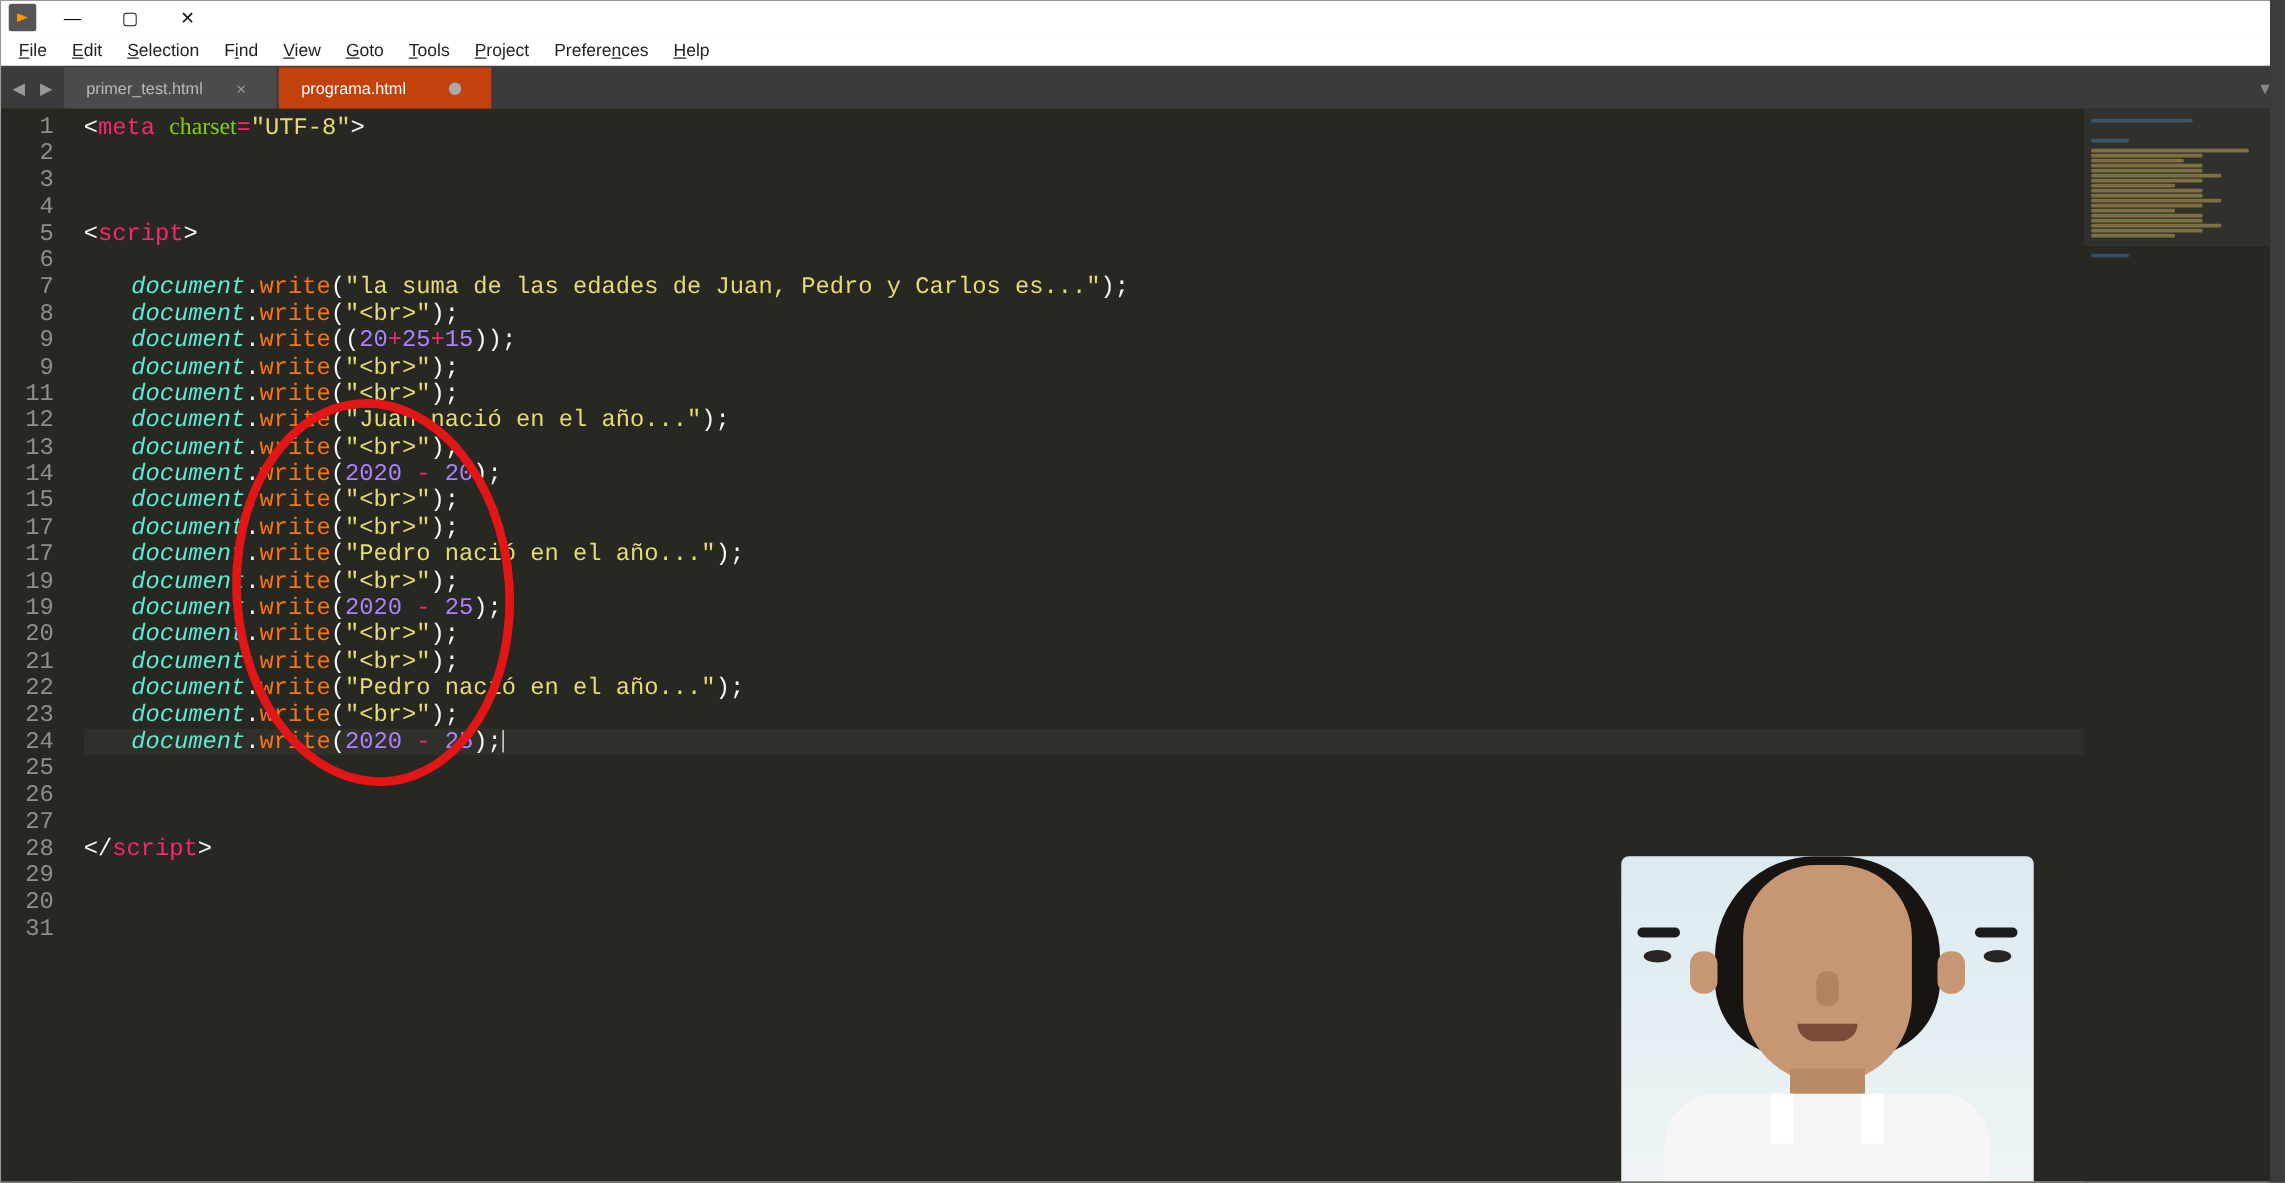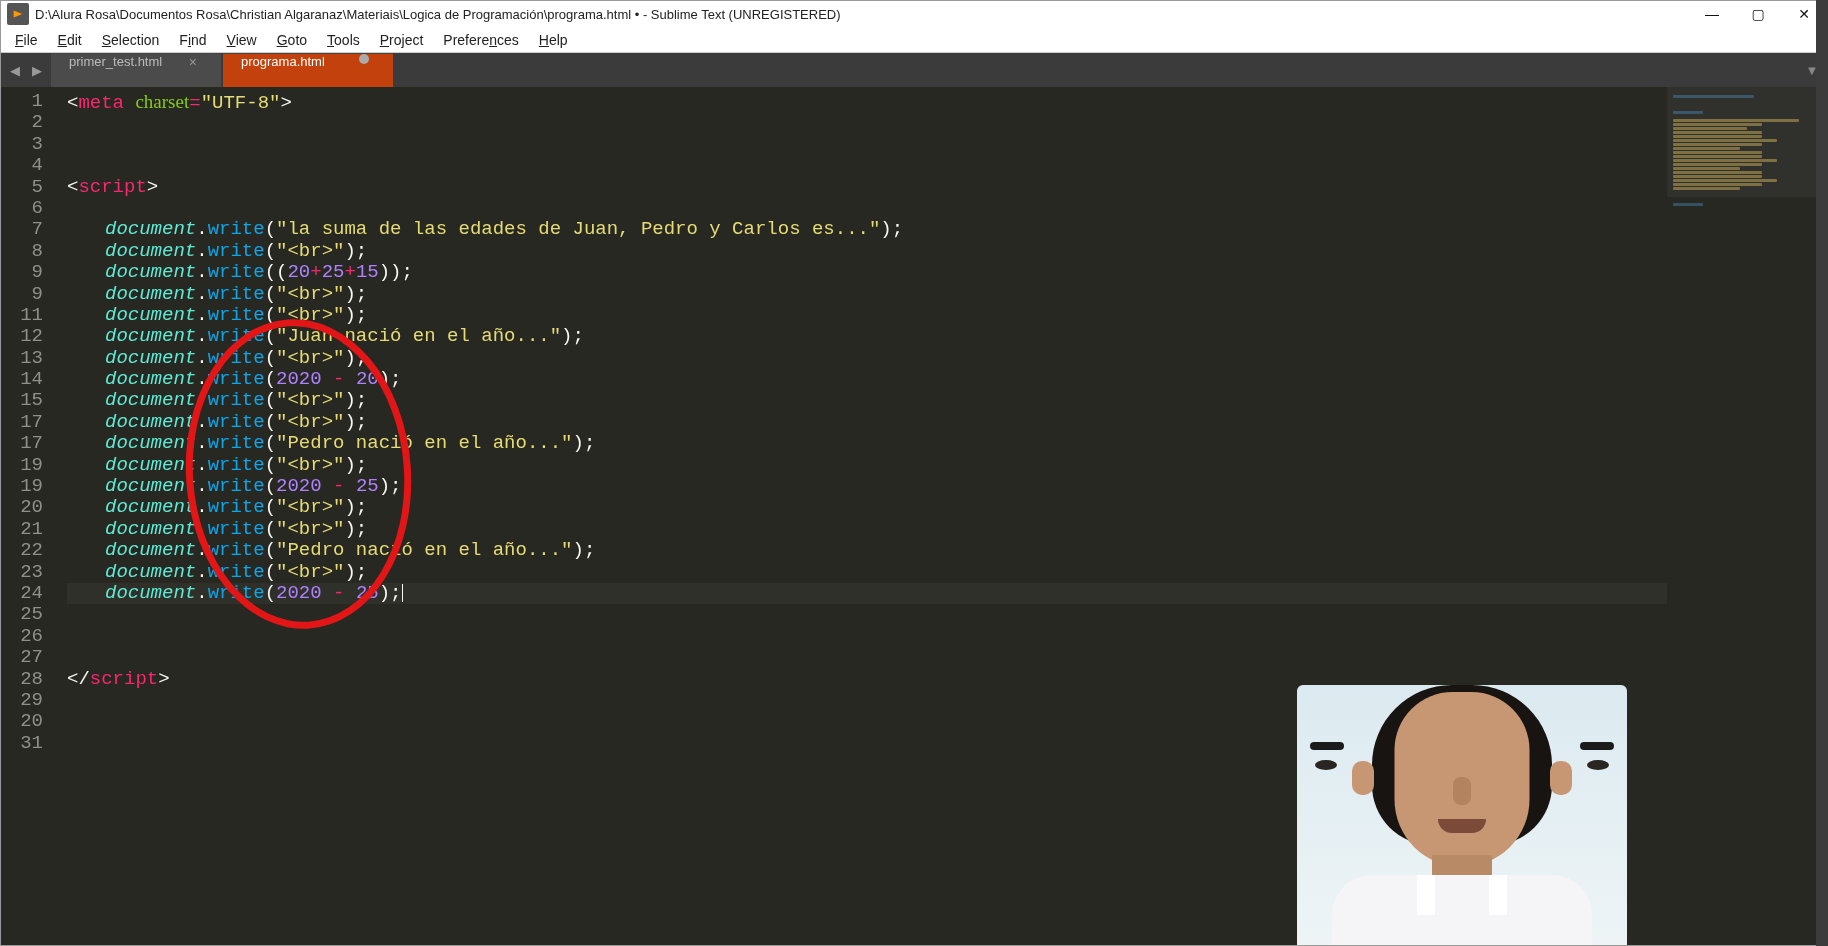--- a/index.html
+++ b/index.html
@@ -12,21 +12,21 @@
   .titlebar .title-text { flex:1; white-space:nowrap; }
   .titlebar .win-controls { display:flex; height:100%; }
   .titlebar .win-btn { width:46px; height:100%; display:flex; align-items:center; justify-content:center; font-size:14px; color:#111; }
   .menubar { height:26px; background:#fff; border-bottom:1px solid #ccc; display:flex; align-items:center; font-size:14px; color:#222; padding-left:4px;}
   .menubar .menu-item { padding:2px 10px; }
   .menubar .menu-item .ul { text-decoration:underline; }
   .client { flex:1; background:#3b3b3b; display:flex; flex-direction:column; }
   .tabbar { height:34px; background:#3b3b3b; display:flex; align-items:stretch; font-size:13px; color:#ccc; position:relative;}
   .tabbar .nav-btns { display:flex; align-items:center; padding:0 6px; gap:6px; color:#999; font-size:13px;}
   .tabbar .nav-btns .arrow { width:16px; text-align:center; }
-  .tabbar .tab { display:flex; align-items:flex-start; padding:0 24px 0 18px; background:#525252; position:relative; border-top:1px solid #444; margin-right:2px; min-width:170px; justify-content:space-between;}
+  .tabbar .tab { display:flex; align-items:center; padding:0 24px 0 18px; background:#525252; position:relative; border-top:1px solid #444; margin-right:2px; min-width:170px; justify-content:space-between;}
   .tabbar .tab.inactive { background:#4b4b4b; color:#bbb; }
   .tabbar .tab.active { background:#c2410c; color:#fff; }
   .tabbar .tab .close { font-size:14px; color:#999; }
   .tabbar .tab .dirty { width:10px; height:10px; border-radius:50%; background:#aaa; }
   .tabbar .spacer { flex:1; }
   .tabbar .overflow { width:30px; display:flex; align-items:center; justify-content:center; color:#888;}
   
   .editor-wrap { flex:1; display:flex; background:#272822; position:relative; font-family: Consolas, "Courier New", monospace; font-size:19px; line-height:21.4px;}
   .gutter { width:56px; text-align:right; color:#8f908a; padding:4px 14px 0 0; user-select:none; background:#272822;}
   .gutter div { height:21.4px; }
@@ -34,21 +34,21 @@
   .code .line { height:21.4px; }
   .code .line.current { background:rgba(255,255,255,0.04); }
   
   .p  { color:#f8f8f2; }
   .ang{ color:#f8f8f2; }
   .tag{ color:#f92672; }
   .attn{ color:#84cc16;font-family:Liberation Serif, serif; }
   .op { color:#f92672; }
   .s  { color:#e6db74; }
   .n  { color:#ae81ff; }
-  .fun{ color:#0ea5e9; }
+  .fun{ color:#f97316; }
   .obj{ color:#5eead4; font-style:italic; }
   .cursor { display:inline-block; width:1px; height:18px; background:#f8f8f2; vertical-align:middle; }
   .indent1 { display:inline-block; width:38px; }
   
   .minimap { position:absolute; top:0; right:0; width:160px; height:100%; background:#272822; padding:8px 6px; }
   .minimap .mm-line { height:3px; margin-bottom:1px; border-radius:1px;}
   .mm-a{ background:#345063; width:55%;}
   .mm-b{ background:#7a6b3a; width:85%;}
   .mm-c{ background:#7a6b3a; width:60%;}
   .mm-view { position:absolute; top:0; left:0; right:0; height:110px; background:rgba(200,200,200,0.06);}
@@ -77,21 +77,20 @@
 <body>
 
 <div class="window">
 
   <div class="titlebar">
     <div class="app-icon">
       <svg viewBox="0 0 16 16">
           <path d="M3 12 L13 8 L3 4 Z" fill="#ff9800"></path>
         </svg>
     </div>
-    <div class="title-text">D:\Alura Rosa\Documentos Rosa\Christian Algaranaz\Materiais\Logica de Programación\programa.html • - Sublime Text (UNREGISTERED)</div>
     <div class="win-controls">
       <div class="win-btn">—</div>
       <div class="win-btn">▢</div>
       <div class="win-btn">✕</div>
     </div>
   </div>
 
   <div class="menubar">
     <div class="menu-item"><span class="ul">F</span>ile</div>
     <div class="menu-item"><span class="ul">E</span>dit</div>

